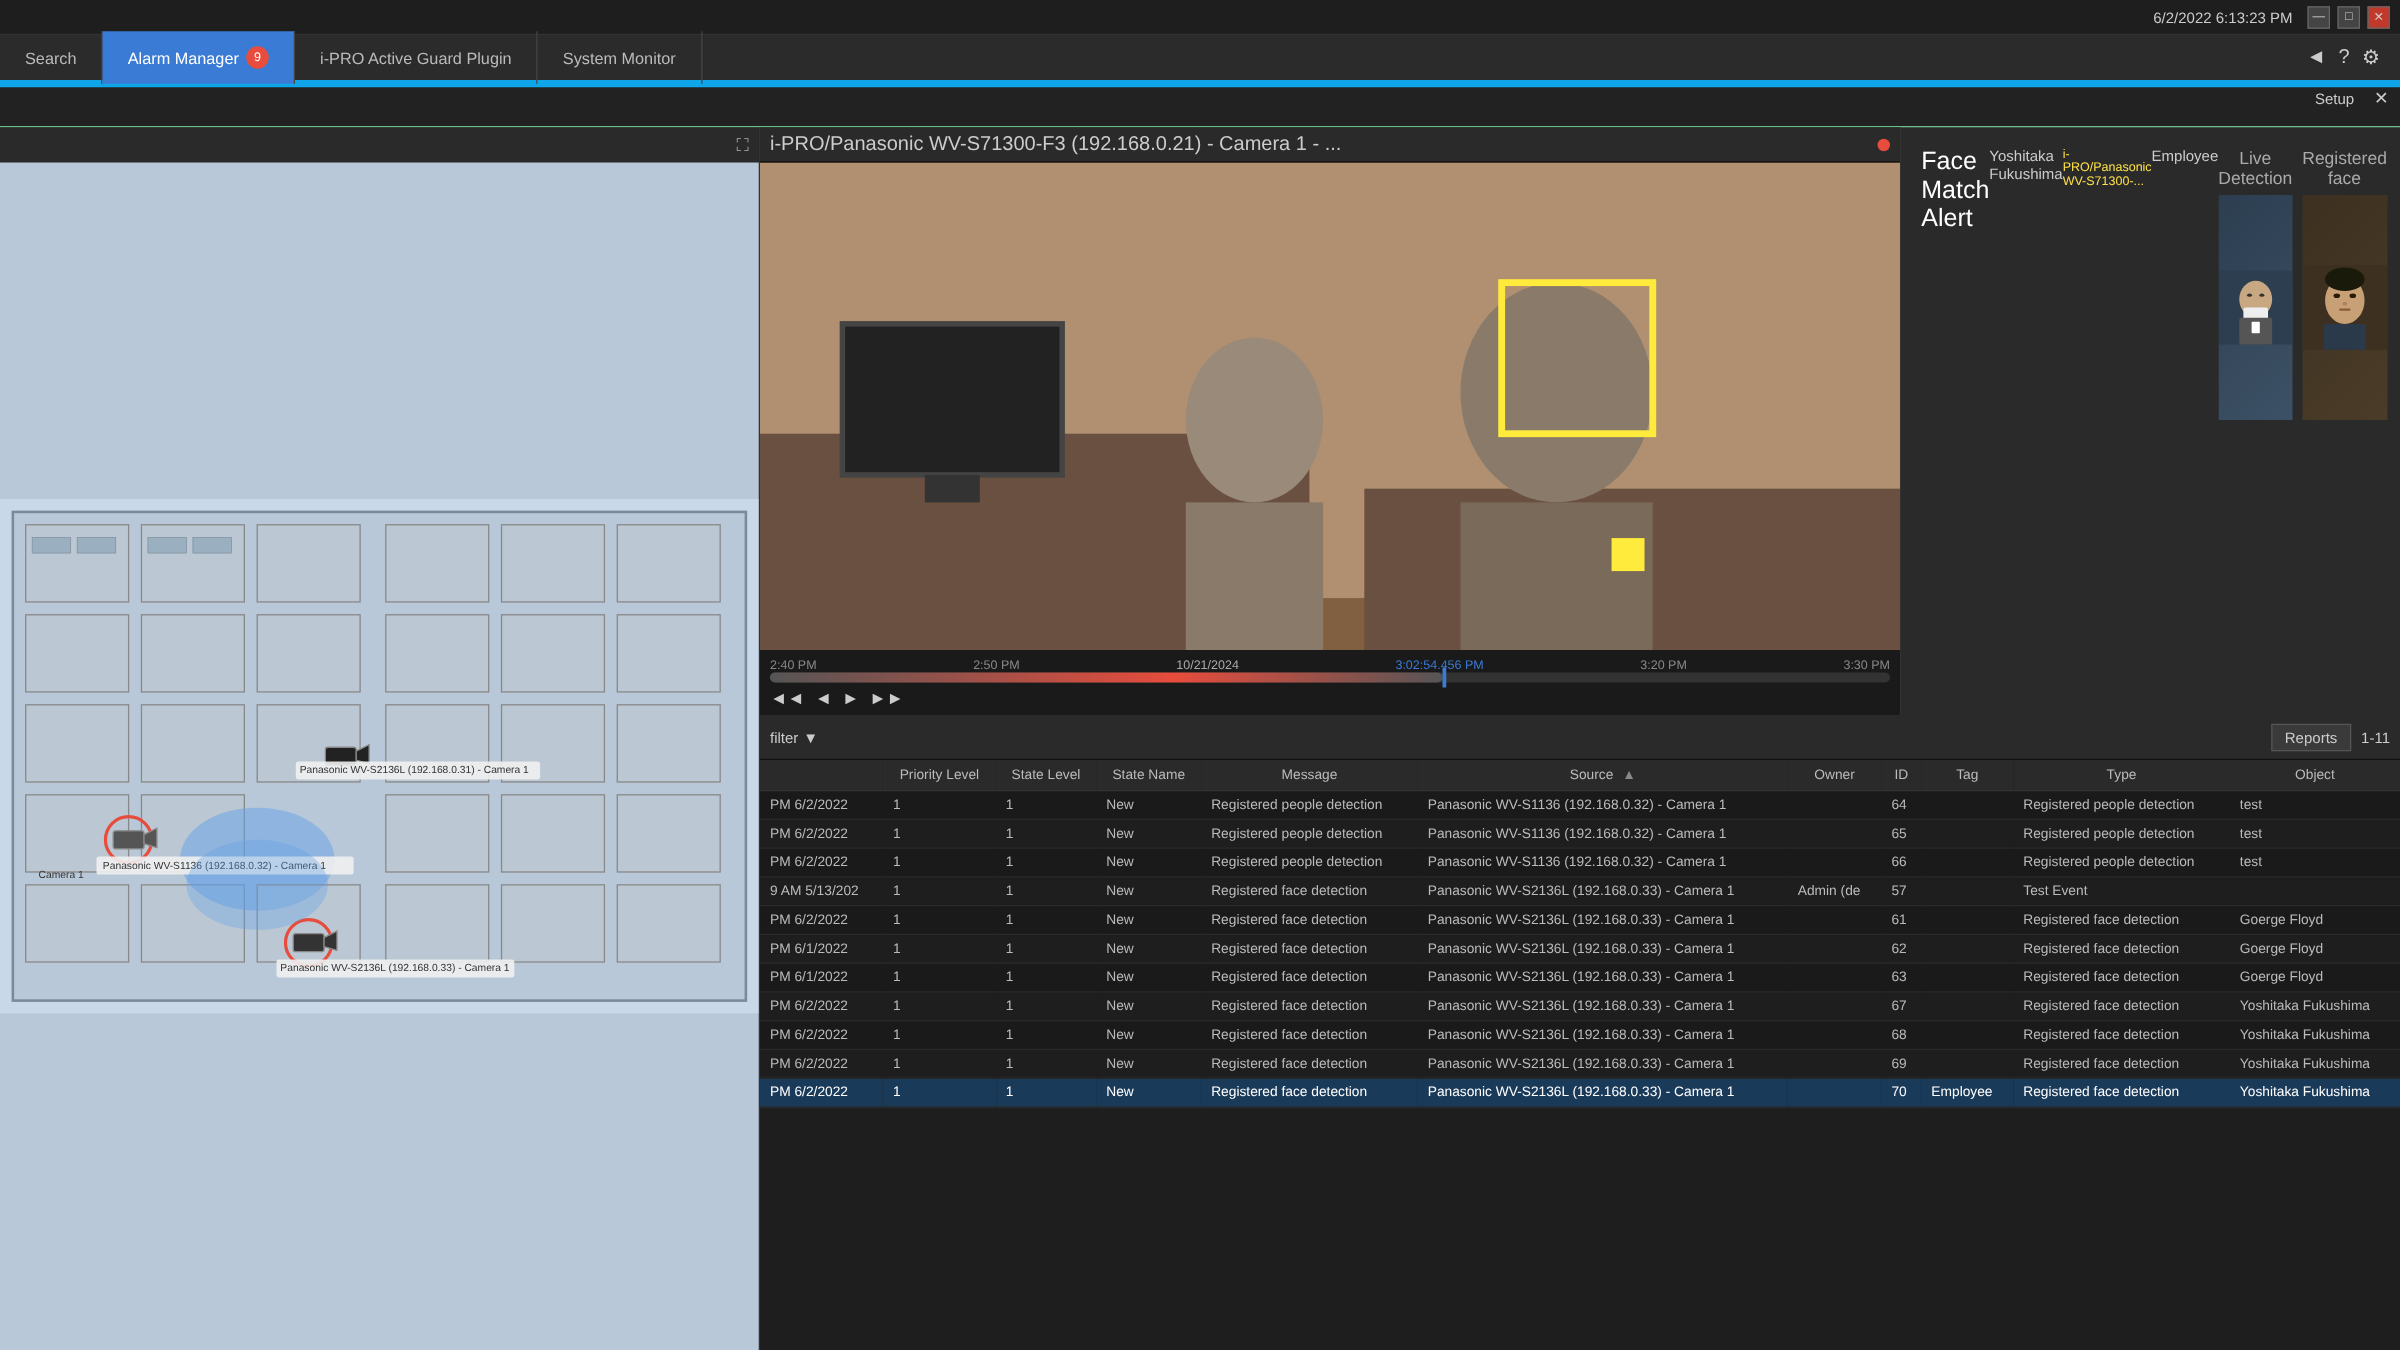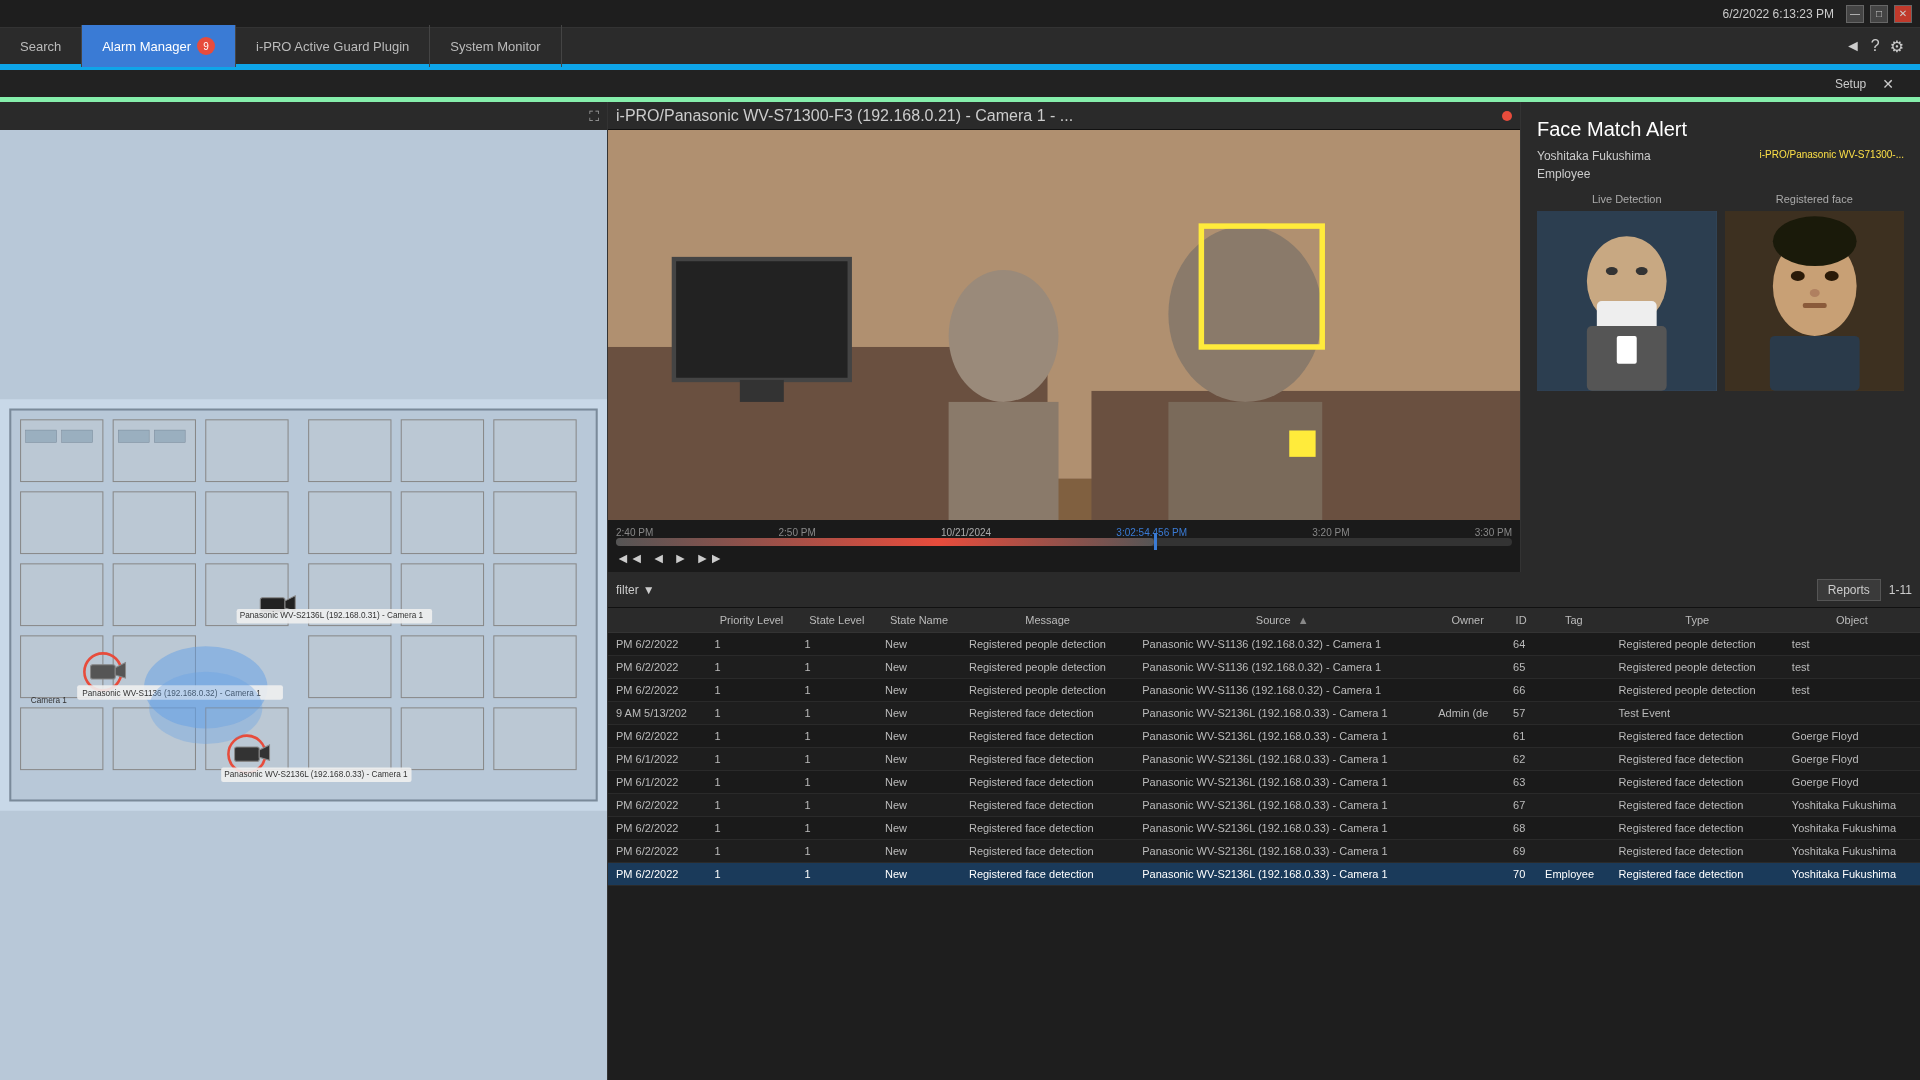--- a/index.html
+++ b/index.html
@@ -81,24 +81,23 @@
       align-items: center;
       justify-content: center;
       margin-left: 6px;
     }
 
     
     .setup-bar {
       height: 32px;
       background: #222;
       display: flex;
-      align-items: center;
       justify-content: flex-end;
-      padding: 0 26px;
-      border-bottom: 5px solid #86efac;
+      padding: 0 9px;
+      border-bottom: 1px solid #86efac;
       gap: 8px;
     }
     .setup-btn {
       color: #ccc;
       font-size: 12px;
       cursor: pointer;
       padding: 2px 8px;
     }
     .setup-icon {
       color: #ccc;
@@ -242,21 +241,20 @@
       font-size: 14px;
       cursor: pointer;
     }
 
     
     .alert-panel {
       width: 400px;
       background: #2a2a2a;
       border-left: 1px solid #333;
       display: flex;
-      flex-direction: column;
       padding: 16px;
     }
     .alert-title {
       font-size: 20px;
       color: #fff;
       font-weight: 300;
       margin-bottom: 8px;
     }
     .alert-info {
       display: flex;
@@ -281,21 +279,21 @@
       gap: 8px;
       flex: 1;
     }
     .alert-image-col {
       flex: 1;
       display: flex;
       flex-direction: column;
     }
     .alert-image-label {
       color: #aaa;
-      font-size: 11px;
+      font-size: 14px;
       margin-bottom: 6px;
       text-align: center;
     }
 
     
     .face-live {
       width: 100%;
       height: 180px;
       background: linear-gradient(135deg, #2c3e50 0%, #3d5166 100%);
       position: relative;

